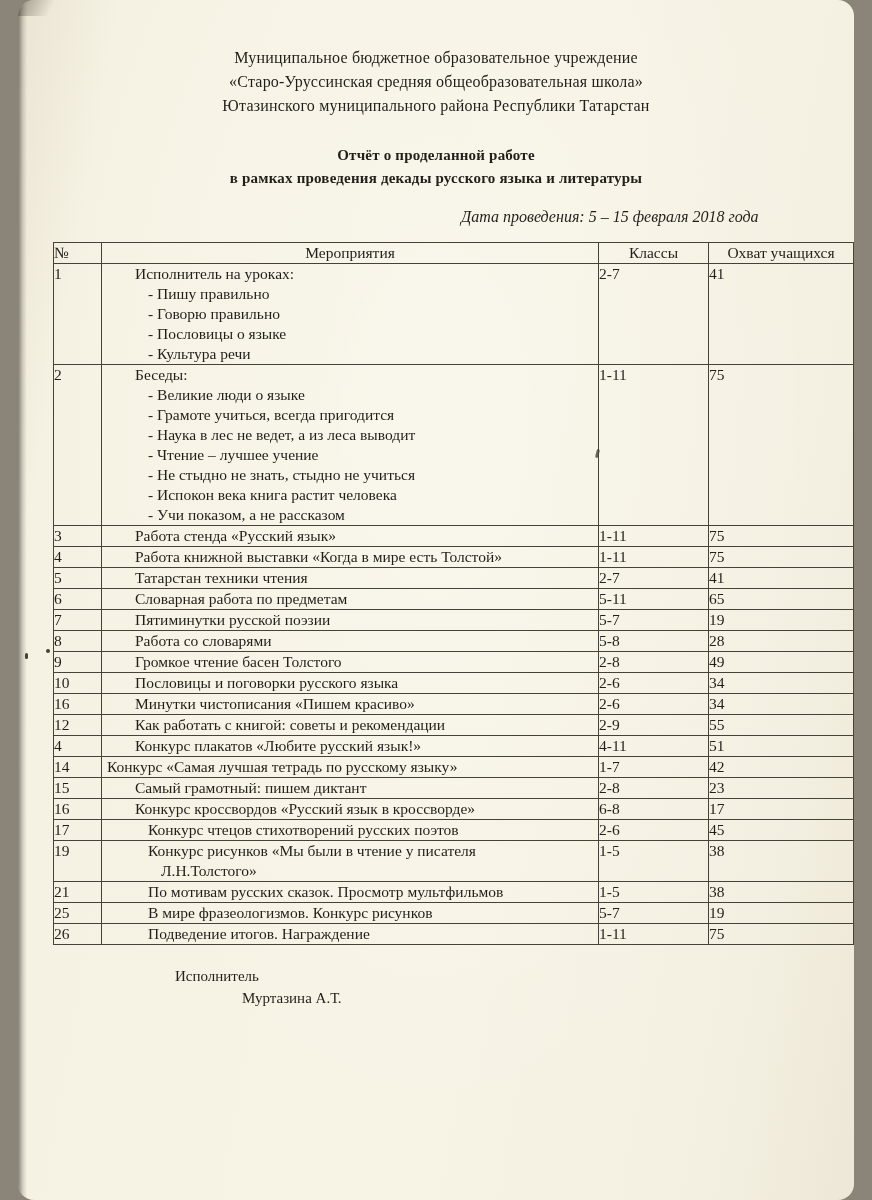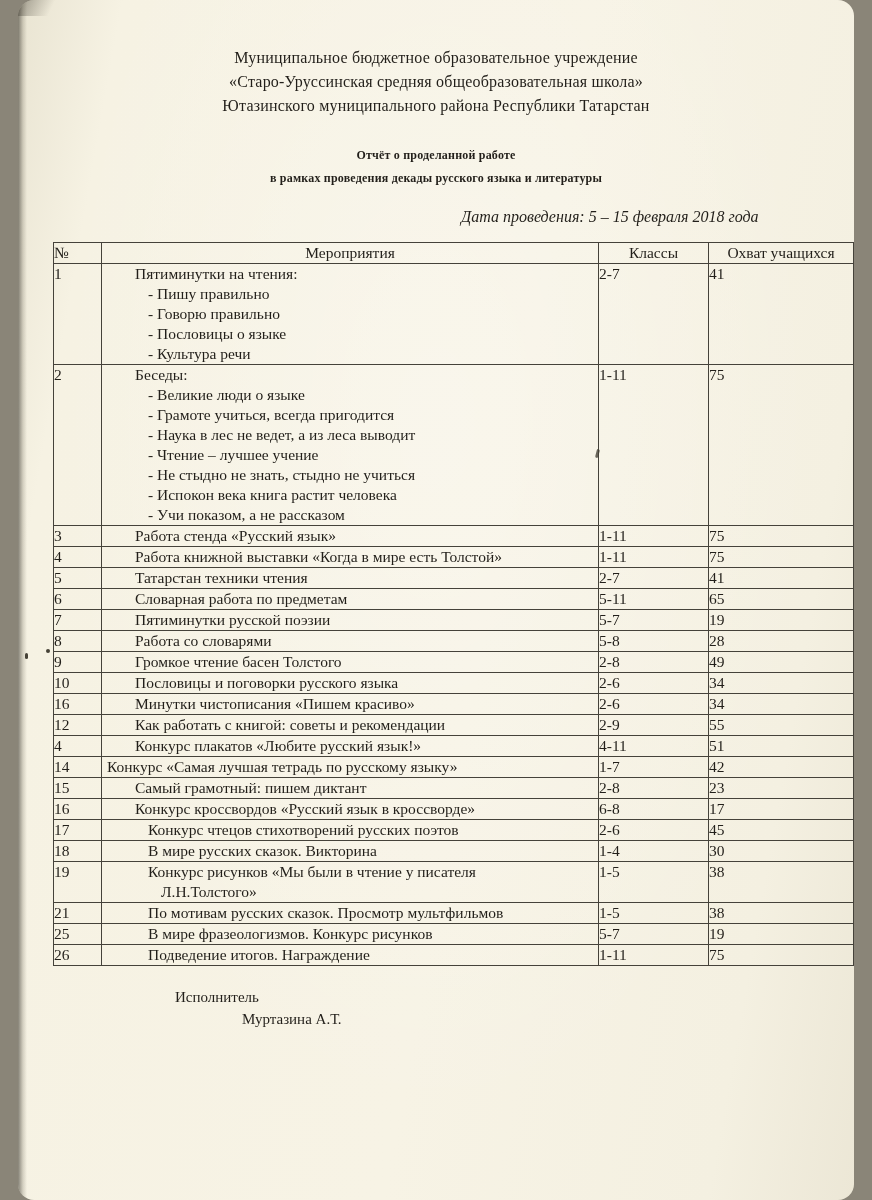--- a/index.html
+++ b/index.html
@@ -36,21 +36,21 @@
   .doc-header {
     margin-top: 46px;
     text-align: center;
     font-size: 16px;
     line-height: 24px;
     letter-spacing: 0.2px;
   }
   .doc-title {
     margin-top: 26px;
     text-align: center;
-    font-size: 12px;
+    font-size: 15px;
     font-weight: bold;
     line-height: 23px;
     letter-spacing: 0.2px;
   }
   .doc-date {
     margin-top: 16px;
     margin-left: 443px;
     font-size: 16px;
     font-style: italic;
     line-height: 22px;
@@ -125,21 +125,21 @@
         <th class="h-num">№</th>
         <th class="h-act">Мероприятия</th>
         <th class="h-cls">Классы</th>
         <th class="h-cov">Охват учащихся</th>
       </tr>
     </thead>
     <tbody>
         <tr>
       <td class="c-num">1</td>
       <td class="c-act ind-1">
-            <div>Пятиминутки на чтения:</div>
+            <div>Исполнитель на уроках:</div>
             <div class="subline">- Пишу правильно</div>
             <div class="subline">- Говорю правильно</div>
             <div class="subline">- Пословицы  о языке</div>
             <div class="subline">- Культура речи</div>
           </td>
       <td class="c-cls">2-7</td>
       <td class="c-cov">41</td>
     </tr>
         <tr>
       <td class="c-num">2</td>
@@ -270,28 +270,20 @@
     </tr>
         <tr>
       <td class="c-num">17</td>
       <td class="c-act ind-2">
             <div>Конкурс чтецов стихотворений русских поэтов</div>
           </td>
       <td class="c-cls">2-6</td>
       <td class="c-cov">45</td>
     </tr>
         <tr>
-      <td class="c-num">18</td>
-      <td class="c-act ind-2">
-            <div>В мире русских сказок. Викторина</div>
-          </td>
-      <td class="c-cls">1-4</td>
-      <td class="c-cov">30</td>
-    </tr>
-        <tr>
       <td class="c-num">19</td>
       <td class="c-act ind-2">
             <div>Конкурс рисунков «Мы были в чтение у писателя</div>
             <div class="subline">Л.Н.Толстого»</div>
           </td>
       <td class="c-cls">1-5</td>
       <td class="c-cov">38</td>
     </tr>
         <tr>
       <td class="c-num">21</td>

